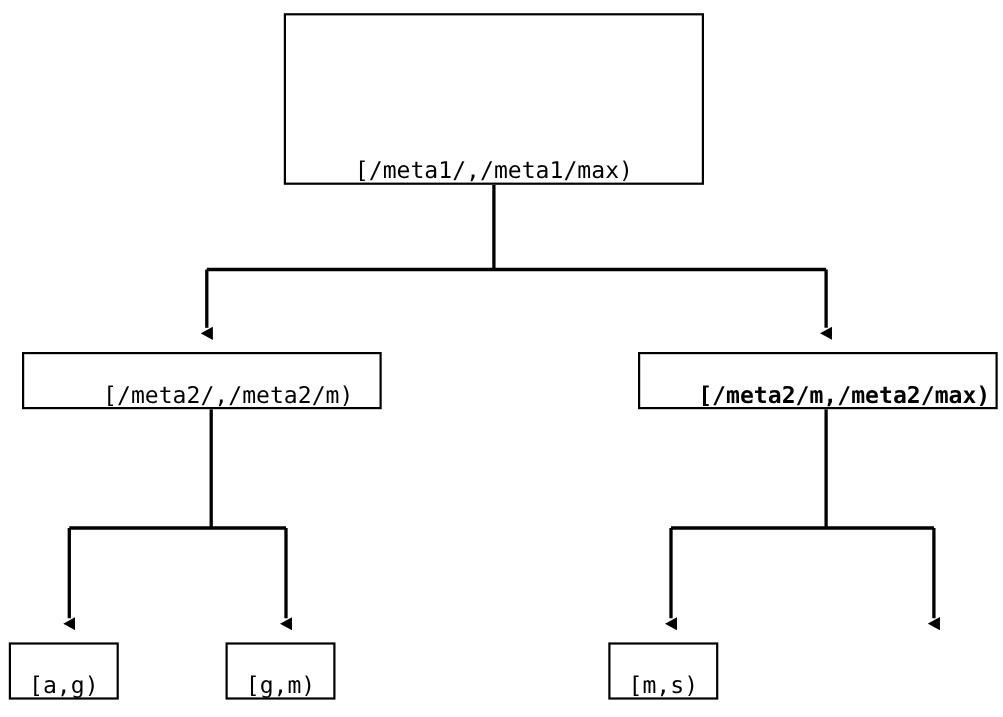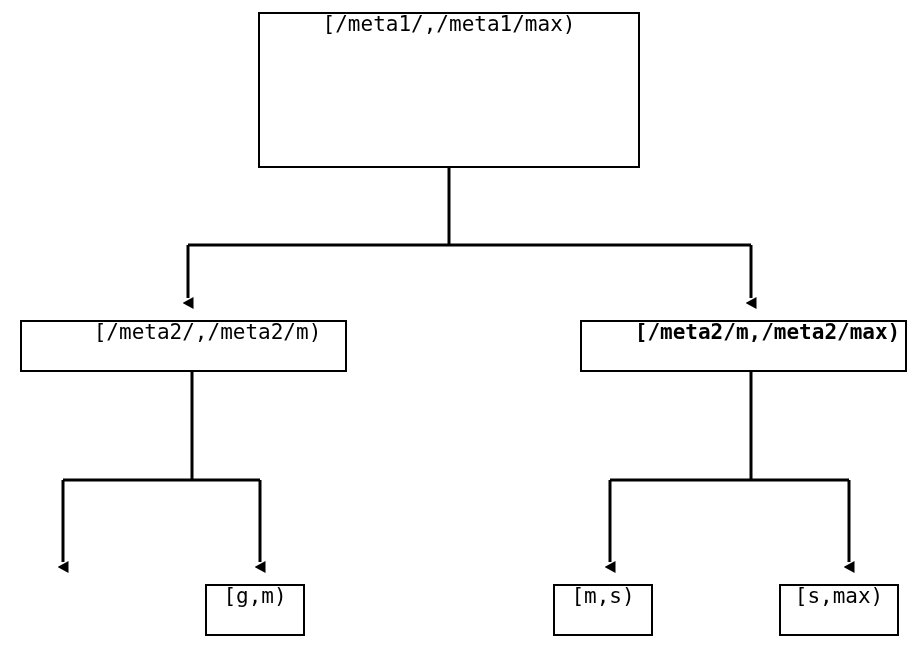--- a/index.html
+++ b/index.html
@@ -25,21 +25,21 @@
     width: 912px;
     height: 652px;
     pointer-events: none;
   }
   .node {
     position: absolute;
     box-sizing: border-box;
     background: #ffffff;
     border: 2px solid #000000;
     display: flex;
-    align-items: flex-start;
+    align-items: flex-end;
     justify-content: center;
     color: #000000;
     white-space: pre;
   }
   .node-label {
     display: block;
     line-height: 1;
     white-space: pre;
   }
   .node-root {
@@ -105,26 +105,26 @@
   </div>
 
   <div class="node node-mid node-mid-left">
     <span class="node-label">[/meta2/,/meta2/m)</span>
   </div>
 
   <div class="node node-mid node-mid-right">
     <span class="node-label">[/meta2/m,/meta2/max)</span>
   </div>
 
+  <div class="node node-leaf node-leaf-1">
+    <span class="node-label">[a,g)</span>
+  </div>
 
   <div class="node node-leaf node-leaf-3">
     <span class="node-label">[m,s)</span>
   </div>
 
   <div class="node node-leaf node-leaf-2">
     <span class="node-label">[g,m)</span>
   </div>
 
-  <div class="node node-leaf node-leaf-4">
-    <span class="node-label">[s,max)</span>
-  </div>
 
 </div>
 
 </body></html>

